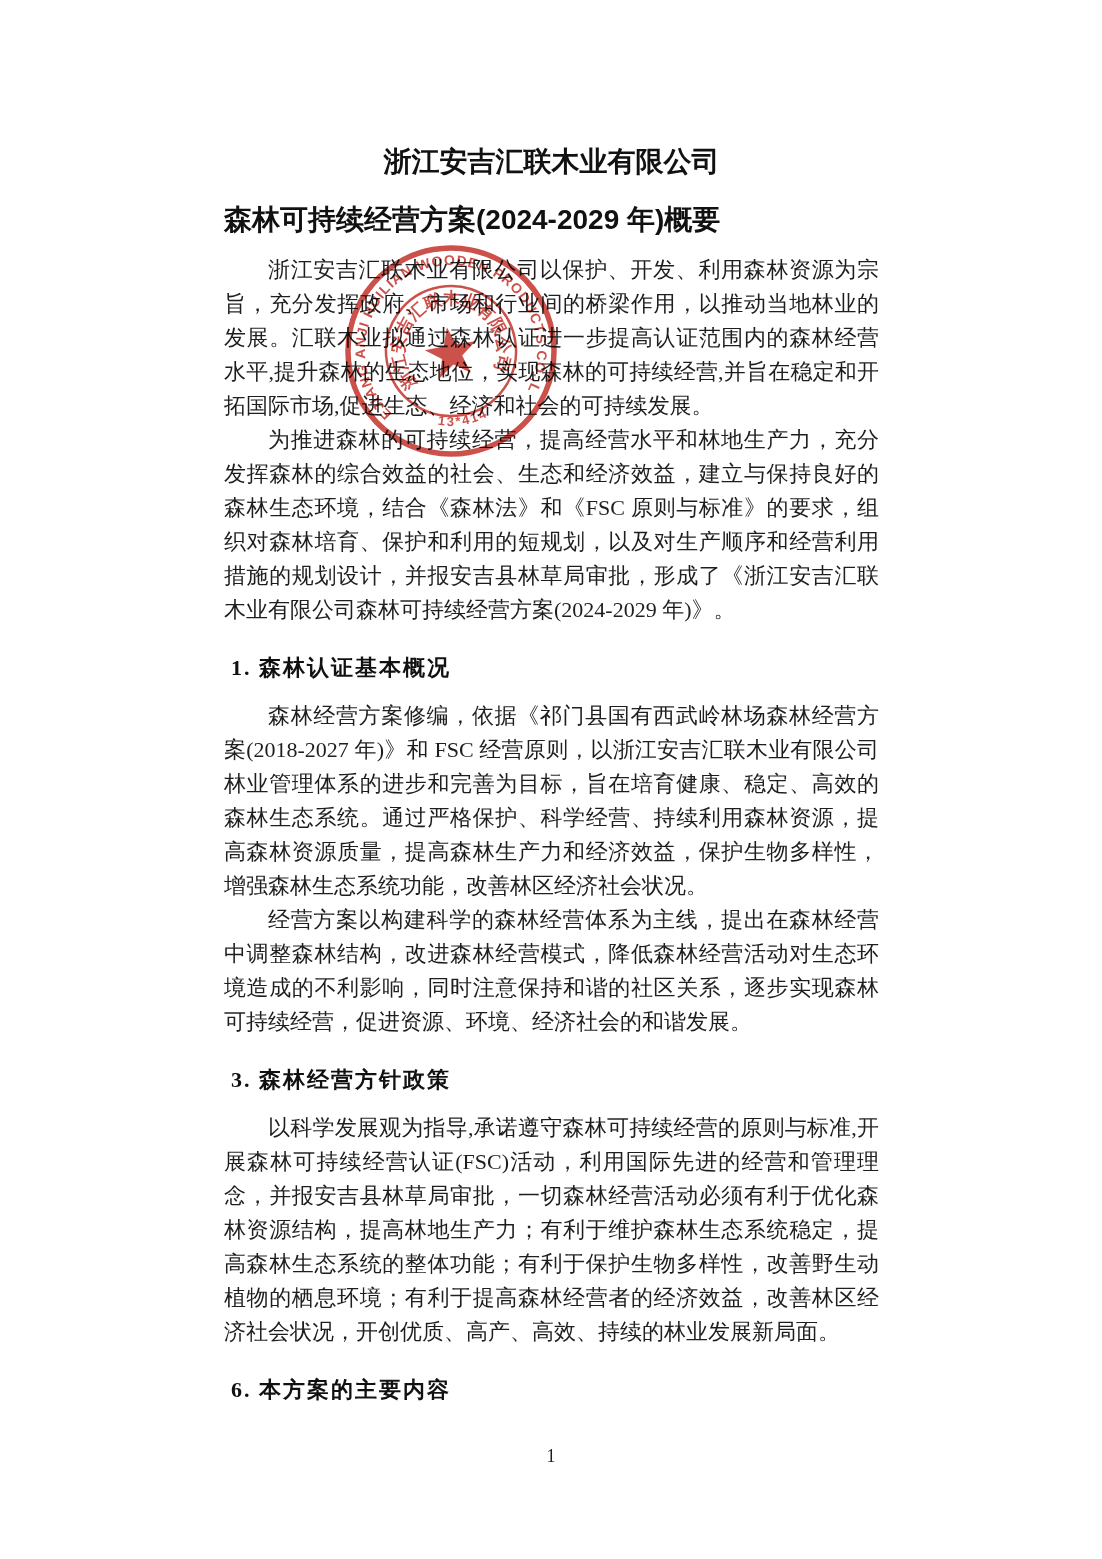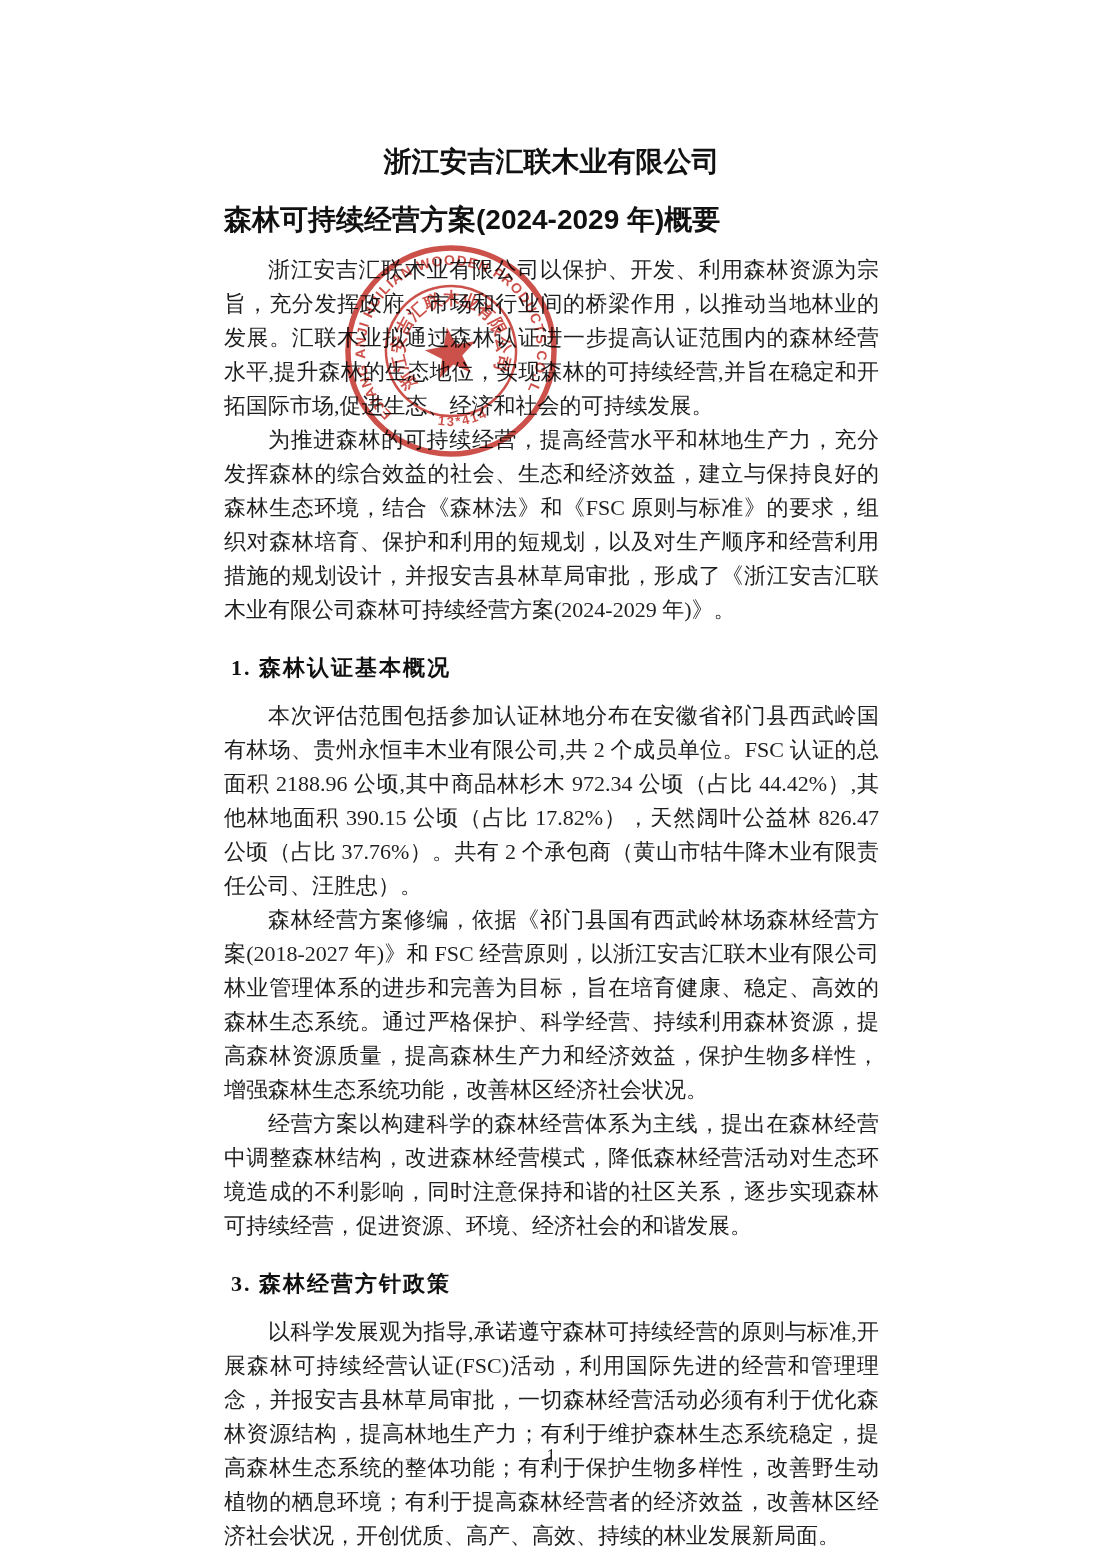--- a/index.html
+++ b/index.html
@@ -80,21 +80,20 @@
 
 <div class="page">
 
   <h1 class="doc-title">浙江安吉汇联木业有限公司</h1>
   <h2 class="doc-subtitle">森林可持续经营方案(2024-2029 年)概要</h2>
 
   <p class="body-para first-para">浙江安吉汇联木业有限公司以保护、开发、利用森林资源为宗旨，充分发挥政府、市场和行业间的桥梁作用，以推动当地林业的发展。汇联木业拟通过森林认证进一步提高认证范围内的森林经营水平,提升森林的生态地位，实现森林的可持续经营,并旨在稳定和开拓国际市场,促进生态、经济和社会的可持续发展。</p>
   <p class="body-para">为推进森林的可持续经营，提高经营水平和林地生产力，充分发挥森林的综合效益的社会、生态和经济效益，建立与保持良好的森林生态环境，结合《森林法》和《FSC 原则与标准》的要求，组织对森林培育、保护和利用的短规划，以及对生产顺序和经营利用措施的规划设计，并报安吉县林草局审批，形成了《浙江安吉汇联木业有限公司森林可持续经营方案(2024-2029 年)》。</p>
 
   <h3 class="sec-heading">1. 森林认证基本概况</h3>
-  <p class="body-para">本次评估范围包括参加认证林地分布在安徽省祁门县西武岭国有林场、贵州永恒丰木业有限公司,共 2 个成员单位。FSC 认证的总面积 2188.96 公顷,其中商品林杉木 972.34 公顷（占比 44.42%）,其他林地面积 390.15 公顷（占比 17.82%），天然阔叶公益林 826.47 公顷（占比 37.76%）。共有 2 个承包商（黄山市牯牛降木业有限责任公司、汪胜忠）。</p>
   <p class="body-para">森林经营方案修编，依据《祁门县国有西武岭林场森林经营方案(2018-2027 年)》和 FSC 经营原则，以浙江安吉汇联木业有限公司林业管理体系的进步和完善为目标，旨在培育健康、稳定、高效的森林生态系统。通过严格保护、科学经营、持续利用森林资源，提高森林资源质量，提高森林生产力和经济效益，保护生物多样性，增强森林生态系统功能，改善林区经济社会状况。</p>
   <p class="body-para">经营方案以构建科学的森林经营体系为主线，提出在森林经营中调整森林结构，改进森林经营模式，降低森林经营活动对生态环境造成的不利影响，同时注意保持和谐的社区关系，逐步实现森林可持续经营，促进资源、环境、经济社会的和谐发展。</p>
 
   <h3 class="sec-heading">3. 森林经营方针政策</h3>
   <p class="body-para">以科学发展观为指导,承诺遵守森林可持续经营的原则与标准,开展森林可持续经营认证(FSC)活动，利用国际先进的经营和管理理念，并报安吉县林草局审批，一切森林经营活动必须有利于优化森林资源结构，提高林地生产力；有利于维护森林生态系统稳定，提高森林生态系统的整体功能；有利于保护生物多样性，改善野生动植物的栖息环境；有利于提高森林经营者的经济效益，改善林区经济社会状况，开创优质、高产、高效、持续的林业发展新局面。</p>
 
   <h3 class="sec-heading">6. 本方案的主要内容</h3>
 
   <div class="page-footer">1</div>
 

